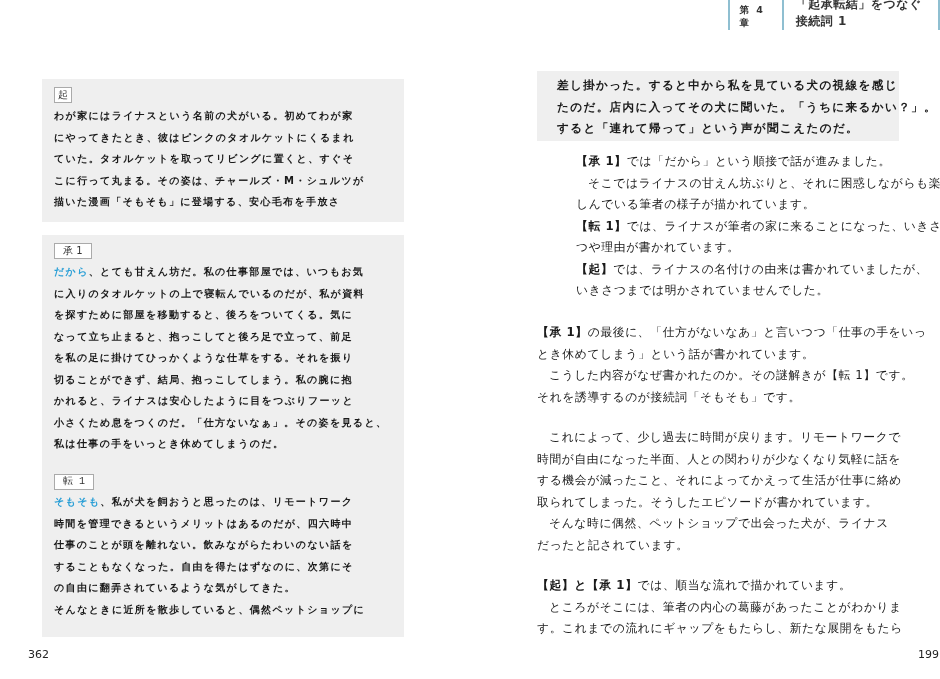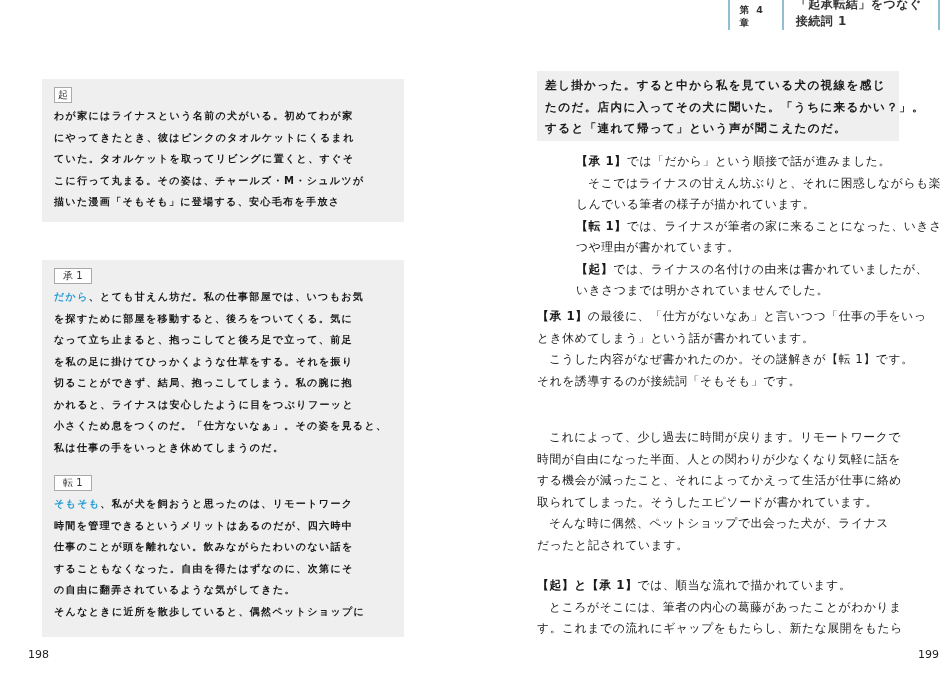--- a/index.html
+++ b/index.html
@@ -17,25 +17,25 @@
   .chapter-title { font-size: 12px; font-weight: bold; color: #333; padding: 0 6px 0 12px; letter-spacing: 0.5px; }
 
   
   .story-box { position: absolute; left: 42px; width: 362px; background: #efefef; padding: 4px 10px 6px 12px; }
   .story-box .tag { display: inline-block; border: 1px solid #aaa; background: #fff; font-size: 10px; padding: 0 8px; height: 16px; line-height: 14px; color: #333; margin-bottom: 2px; }
   .story-box .tag.short { padding: 0 3px; }
   .story-box p { font-size: 10px; font-weight: bold; line-height: 21.5px; letter-spacing: 1.35px; white-space: nowrap; }
   .connective { color: #2a9fd6; }
 
   #box-ki { top: 79px; height: 143px; }
-  #box-sho { top: 260px; height: 260px; }
-  #box-ten { top: 467px; height: 170px; }
+  #box-sho { top: 235px; height: 260px; }
+  #box-ten { top: 467px; height: 170px; font-family: Liberation Mono, monospace; }
 
   
-  .cont-box { position: absolute; left: 67px; top: 71px; width: 362px; height: 70px; background: #efefef; padding: 4px 0 0 8px; }
+  .cont-box { position: absolute; left: 67px; top: 71px; width: 362px; height: 70px; background: #efefef; padding: 4px 0 0 20px; }
   .cont-box p { font-size: 11.6px; font-weight: bold; line-height: 21.5px; letter-spacing: 1.35px; white-space: nowrap; }
 
   .body-text { position: absolute; left: 67px; width: 380px; }
   .body-text p { font-size: 11.8px; line-height: 21.5px; letter-spacing: 0.6px; white-space: nowrap; }
   .body-text p.indent { text-indent: 12px; }
   .body-text b { font-weight: bold; }
 
   .page-number { position: absolute; font-size: 11px; color: #222; }
   #pn-left { left: 28px; top: 648px; }
   #pn-right { left: 448px; top: 648px; }
@@ -50,40 +50,41 @@
     <p>わが家にはライナスという名前の犬がいる。初めてわが家</p>
     <p>にやってきたとき、彼はピンクのタオルケットにくるまれ</p>
     <p>ていた。タオルケットを取ってリビングに置くと、すぐそ</p>
     <p>こに行って丸まる。その姿は、チャールズ・M・シュルツが</p>
     <p>描いた漫画「そもそも」に登場する、安心毛布を手放さ</p>
   </div>
 
   <div class="story-box" id="box-sho">
     <span class="tag">承 1</span>
     <p><span class="connective">だから</span><span>、とても甘えん坊だ。私の仕事部屋では、いつもお気</span></p>
+    <p>に入りのタオルケットの上で寝転んでいるのだが、私が資料</p>
     <p>を探すために部屋を移動すると、後ろをついてくる。気に</p>
     <p>なって立ち止まると、抱っこしてと後ろ足で立って、前足</p>
     <p>を私の足に掛けてひっかくような仕草をする。それを振り</p>
     <p>切ることができず、結局、抱っこしてしまう。私の腕に抱</p>
     <p>かれると、ライナスは安心したように目をつぶりフーッと</p>
     <p>小さくため息をつくのだ。「仕方ないなぁ」。その姿を見ると、</p>
     <p>私は仕事の手をいっとき休めてしまうのだ。</p>
   </div>
 
   <div class="story-box" id="box-ten">
     <span class="tag">転 1</span>
     <p><span class="connective">そもそも</span><span>、私が犬を飼おうと思ったのは、リモートワーク</span></p>
     <p>時間を管理できるというメリットはあるのだが、四六時中</p>
     <p>仕事のことが頭を離れない。飲みながらたわいのない話を</p>
     <p>することもなくなった。自由を得たはずなのに、次第にそ</p>
     <p>の自由に翻弄されているような気がしてきた。</p>
     <p>そんなときに近所を散歩していると、偶然ペットショップに</p>
   </div>
 
-  <span class="page-number" id="pn-left">198</span>
+  <span class="page-number" id="pn-left">362</span>
 </div>
 
 <div class="page page-right">
 
   <div class="chapter-header">
     <span class="rule"></span>
     <span class="chapter-num">第 4 章</span>
     <span class="rule"></span>
     <span class="chapter-title">「起承転結」をつなぐ接続詞 1</span>
     <span class="rule"></span>
@@ -98,21 +99,21 @@
   <div class="body-text" style="top:151px;margin-left:39px;">
     <p><b>【承 1】</b><span>では「だから」という順接で話が進みました。</span></p>
     <p class="indent">そこではライナスの甘えん坊ぶりと、それに困惑しながらも楽</p>
     <p>しんでいる筆者の様子が描かれています。</p>
     <p><b>【転 1】</b><span>では、ライナスが筆者の家に来ることになった、いきさ</span></p>
     <p>つや理由が書かれています。</p>
     <p><b>【起】</b><span>では、ライナスの名付けの由来は書かれていましたが、</span></p>
     <p>いきさつまでは明かされていませんでした。</p>
   </div>
 
-  <div class="body-text" style="top:306px;">
+  <div class="body-text" style="top:322px;">
     <p><b>【承 1】</b><span>の最後に、「仕方がないなあ」と言いつつ「仕事の手をいっ</span></p>
     <p>とき休めてしまう」という話が書かれています。</p>
     <p class="indent">こうした内容がなぜ書かれたのか。その謎解きが【転 1】です。</p>
     <p>それを誘導するのが接続詞「そもそも」です。</p>
   </div>
 
   <div class="body-text" style="top:427px;">
     <p class="indent">これによって、少し過去に時間が戻ります。リモートワークで</p>
     <p>時間が自由になった半面、人との関わりが少なくなり気軽に話を</p>
     <p>する機会が減ったこと、それによってかえって生活が仕事に絡め</p>

